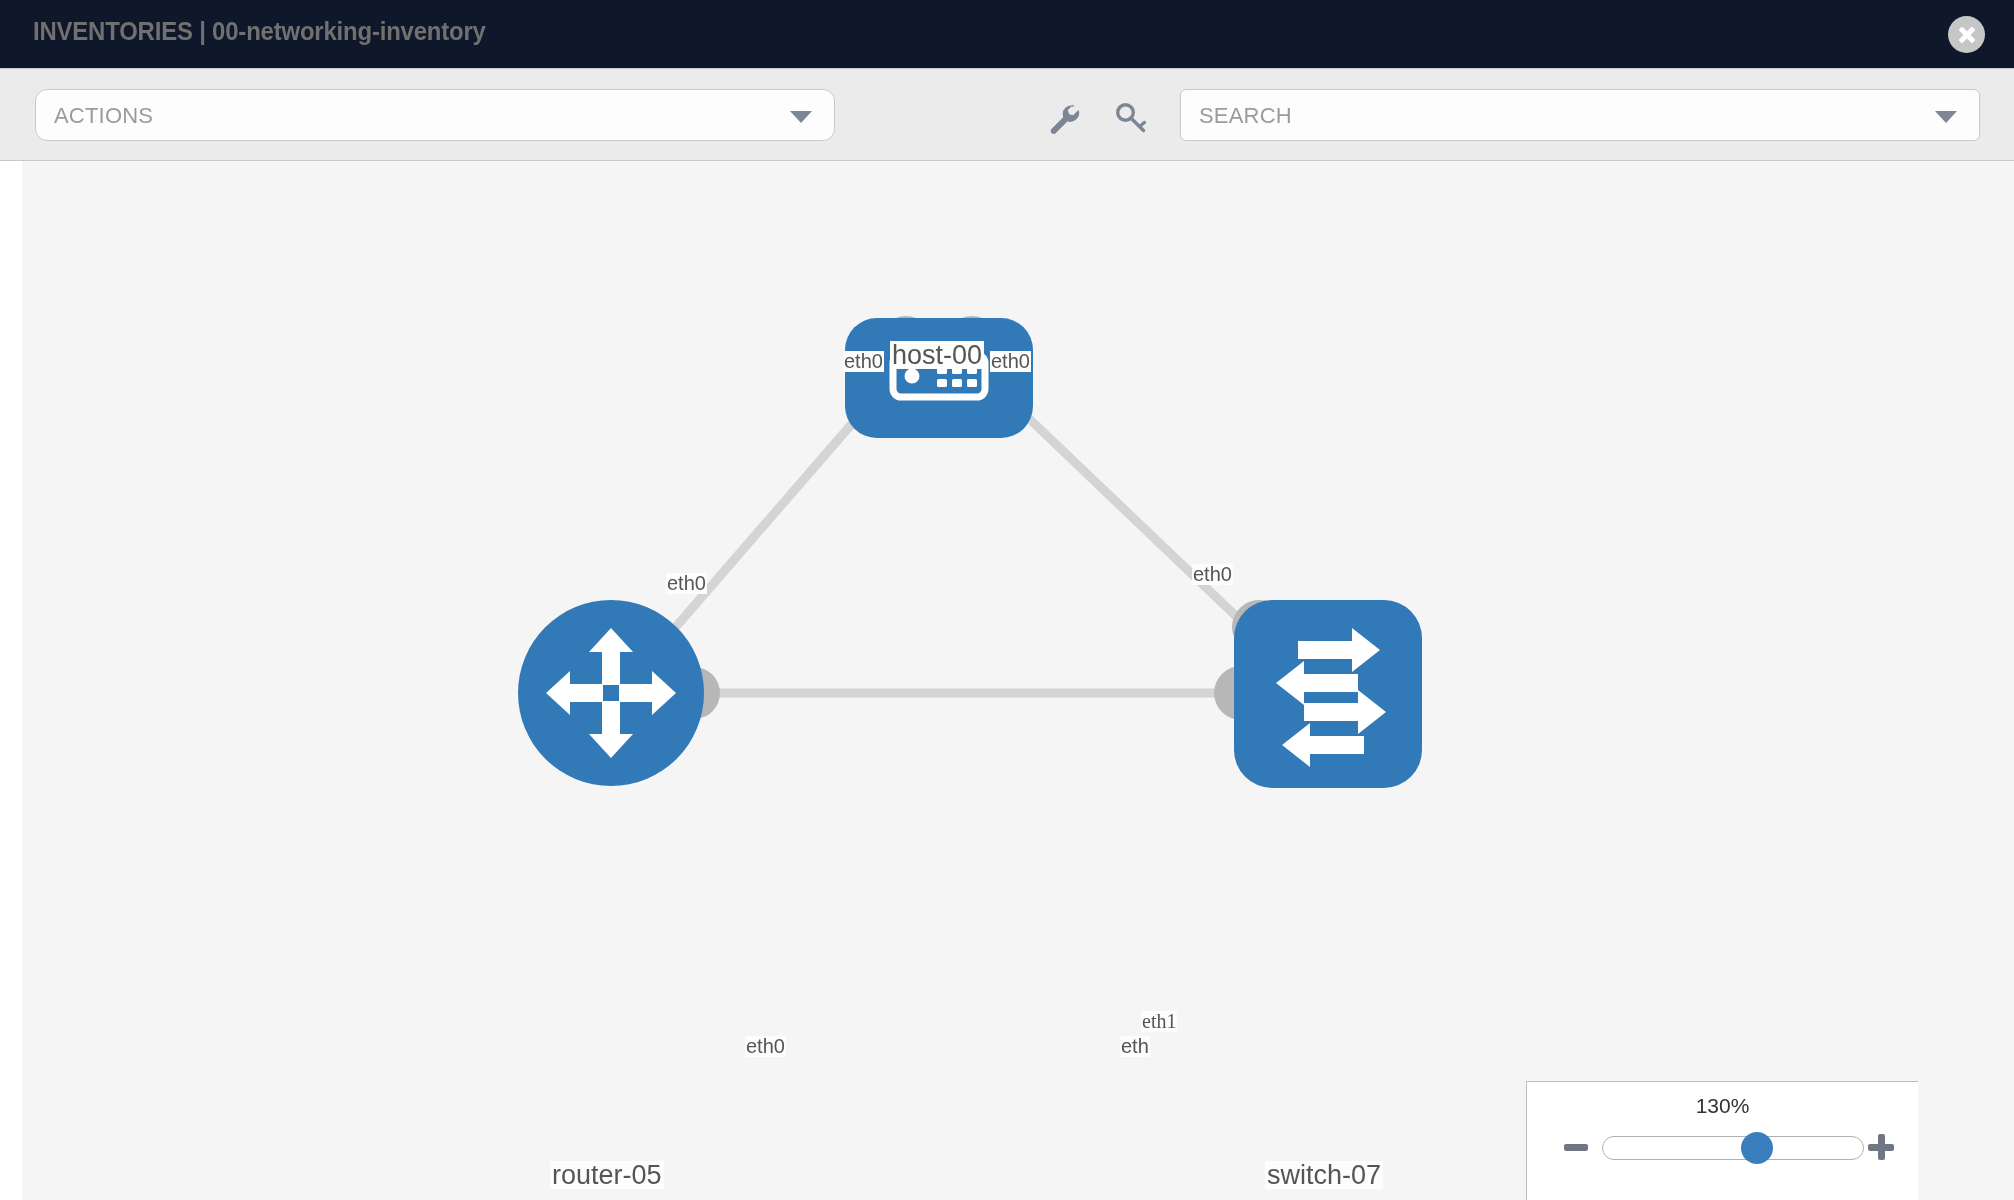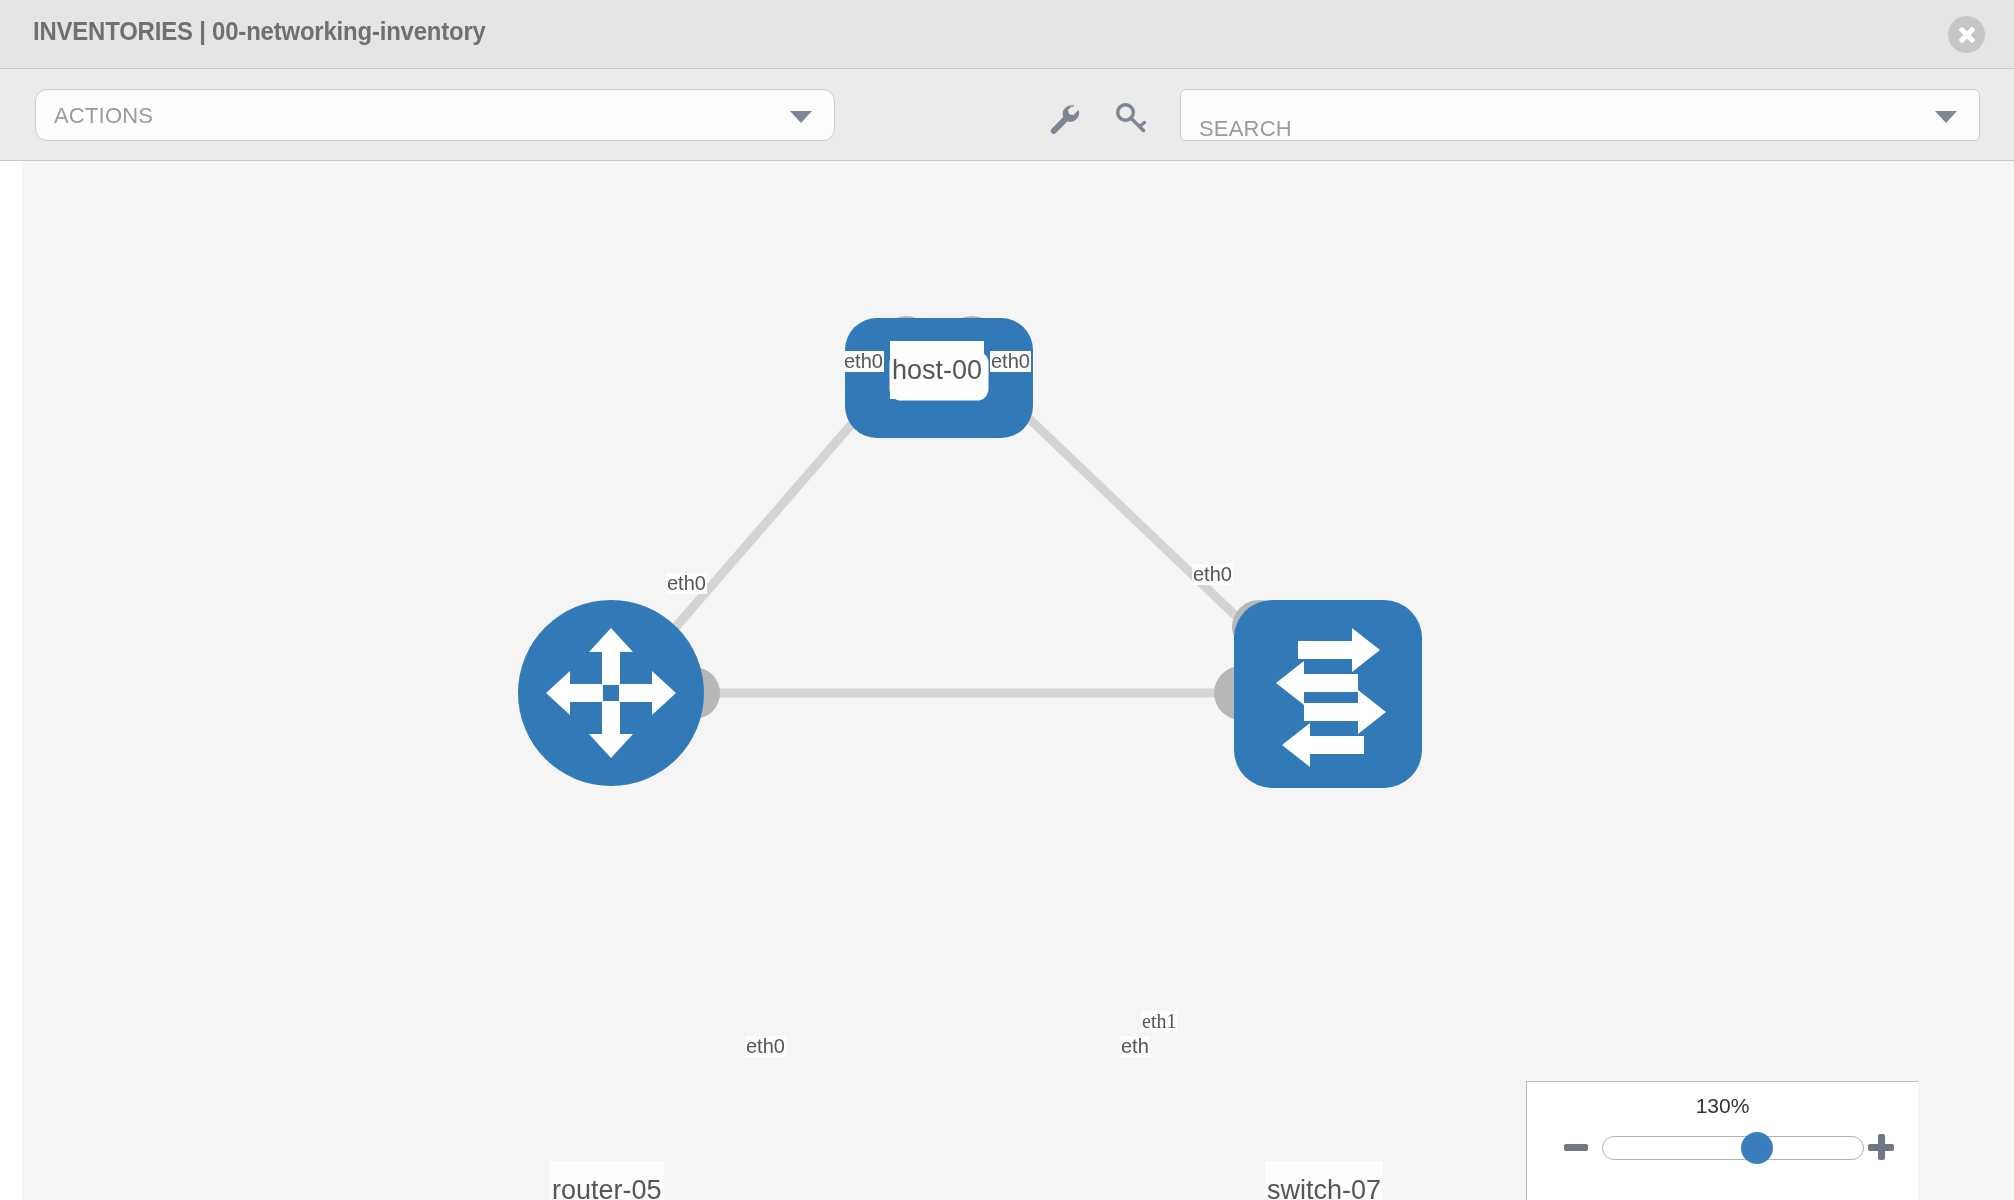--- a/index.html
+++ b/index.html
@@ -22,21 +22,21 @@
     background: #ffffff;
     box-sizing: border-box;
   }
 
   
   .titlebar {
     position: absolute;
     left: 0; top: 0;
     width: 2014px;
     height: 69px;
-    background: #e5e5e5;
+    background: #0f172a;
     border-bottom: 1px solid #c8c8c8;
     box-sizing: border-box;
   }
   .page-title {
     position: absolute;
     left: 33px;
     top: 16px;
     font-size: 26px;
     font-weight: bold;
     color: #707070;
@@ -124,21 +124,21 @@
     height: 52px;
     background: #fdfdfd;
     border: 1px solid #c9c9c9;
     border-radius: 6px;
     box-sizing: border-box;
     cursor: text;
   }
   .search-box .label {
     position: absolute;
     left: 18px;
-    top: 26px;
+    top: 13px;
     font-size: 22px;
     color: #9b9b9b;
     letter-spacing: 0.2px;
   }
   .search-box .caret { right: 22px; top: 21px; }
 
   
   .canvas {
     position: absolute;
     left: 0; top: 161px;
@@ -151,21 +151,21 @@
   .canvas svg { position: absolute; left: 0; top: 0; }
 
   
   .node-label {
     position: absolute;
     font-size: 27px;
     color: #555555;
     background: #fdfdfd;
     white-space: nowrap;
     line-height: 1.05;
-    padding: 15px 2px;
+    padding: 0 2px;
   }
   .port-label {
     position: absolute;
     font-size: 20px;
     color: #555555;
     background: #fdfdfd;
     white-space: nowrap;
     line-height: 1.05;
     padding: 0 1px;
   }

